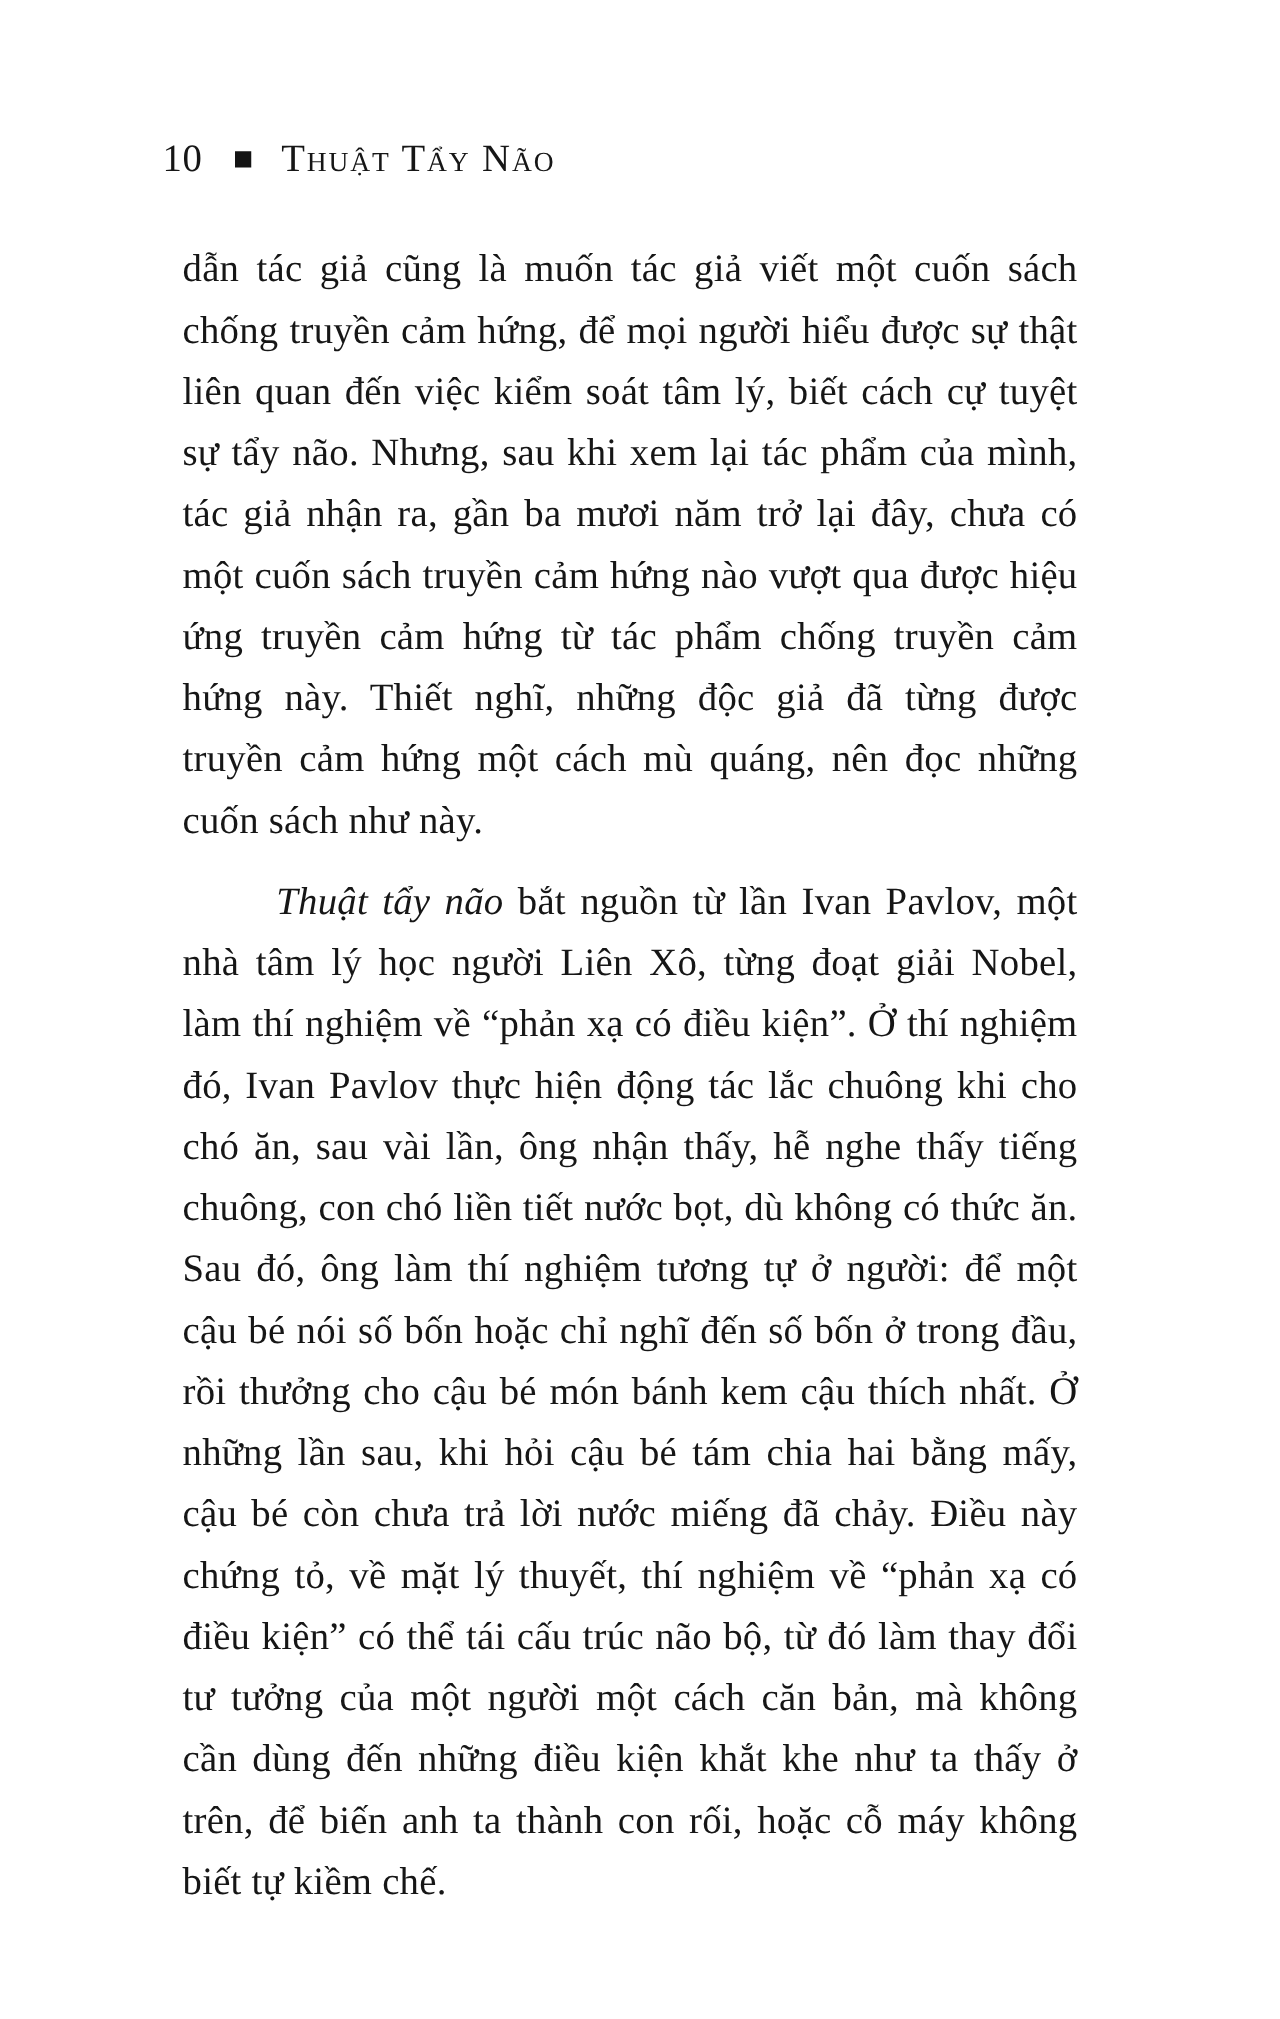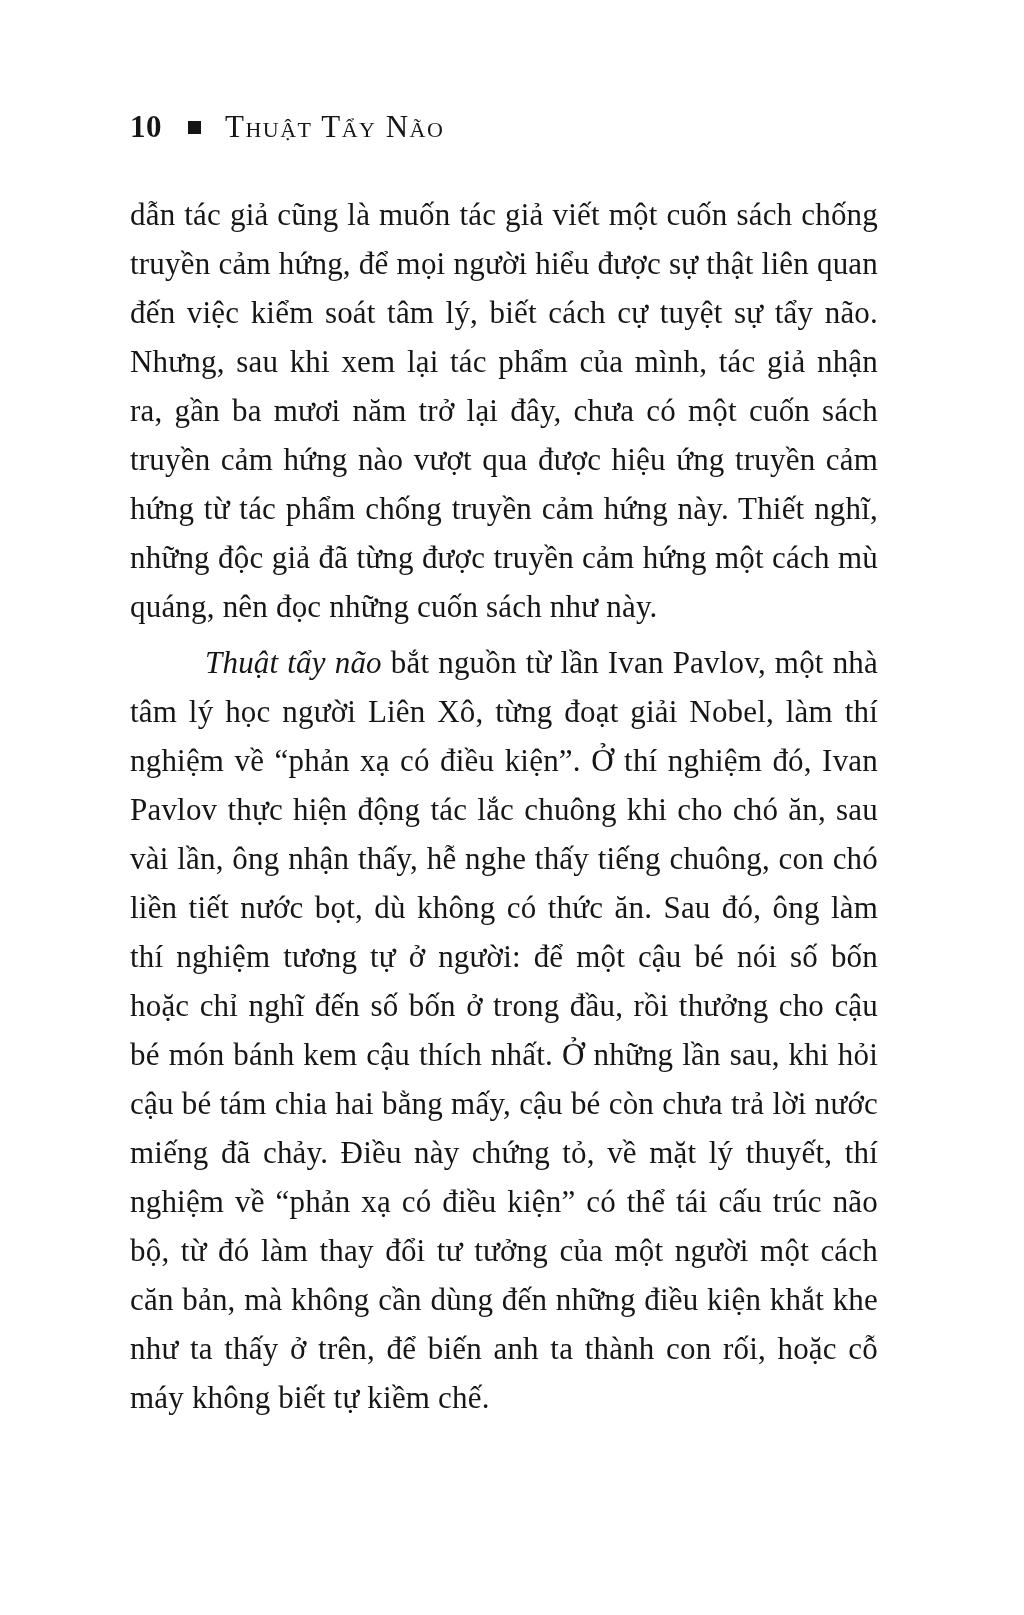--- a/index.html
+++ b/index.html
@@ -26,42 +26,41 @@
   .running-head {
     display: flex;
     align-items: center;
     height: 38px;
     margin-bottom: 44px;
   }
   .pagenum {
     font-size: 31px;
     line-height: 38px;
     letter-spacing: 0.5px;
-    font-weight: bold;
   }
   .bullet {
     display: inline-block;
     width: 13px;
     height: 13px;
     background: #141414;
     margin: 0 24px 0 26px;
     flex: 0 0 auto;
   }
   .booktitle {
     font-variant: small-caps;
     font-size: 31px;
     line-height: 38px;
     letter-spacing: 1.5px;
   }
   
   .body-text {
     width: 748px;
   }
   .para {
-    margin: 0;
+    margin: 16px;
     font-size: 31px;
     line-height: 49px;
     text-align: justify;
     text-align-last: left;
     letter-spacing: 0.2px;
   }
   .para.first {
     text-indent: 0;
   }
   .para.indented {

